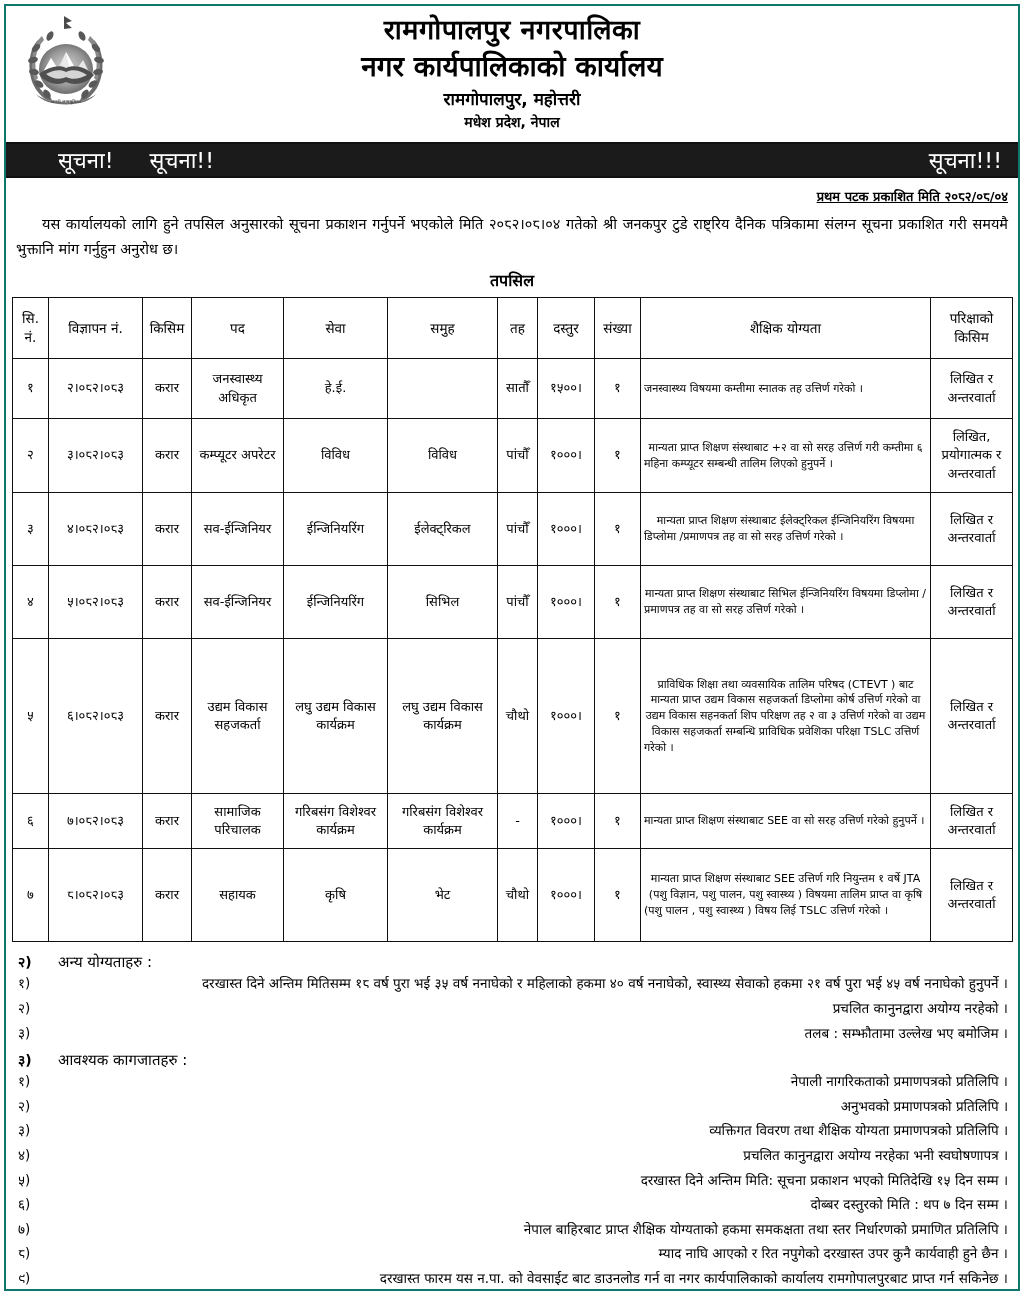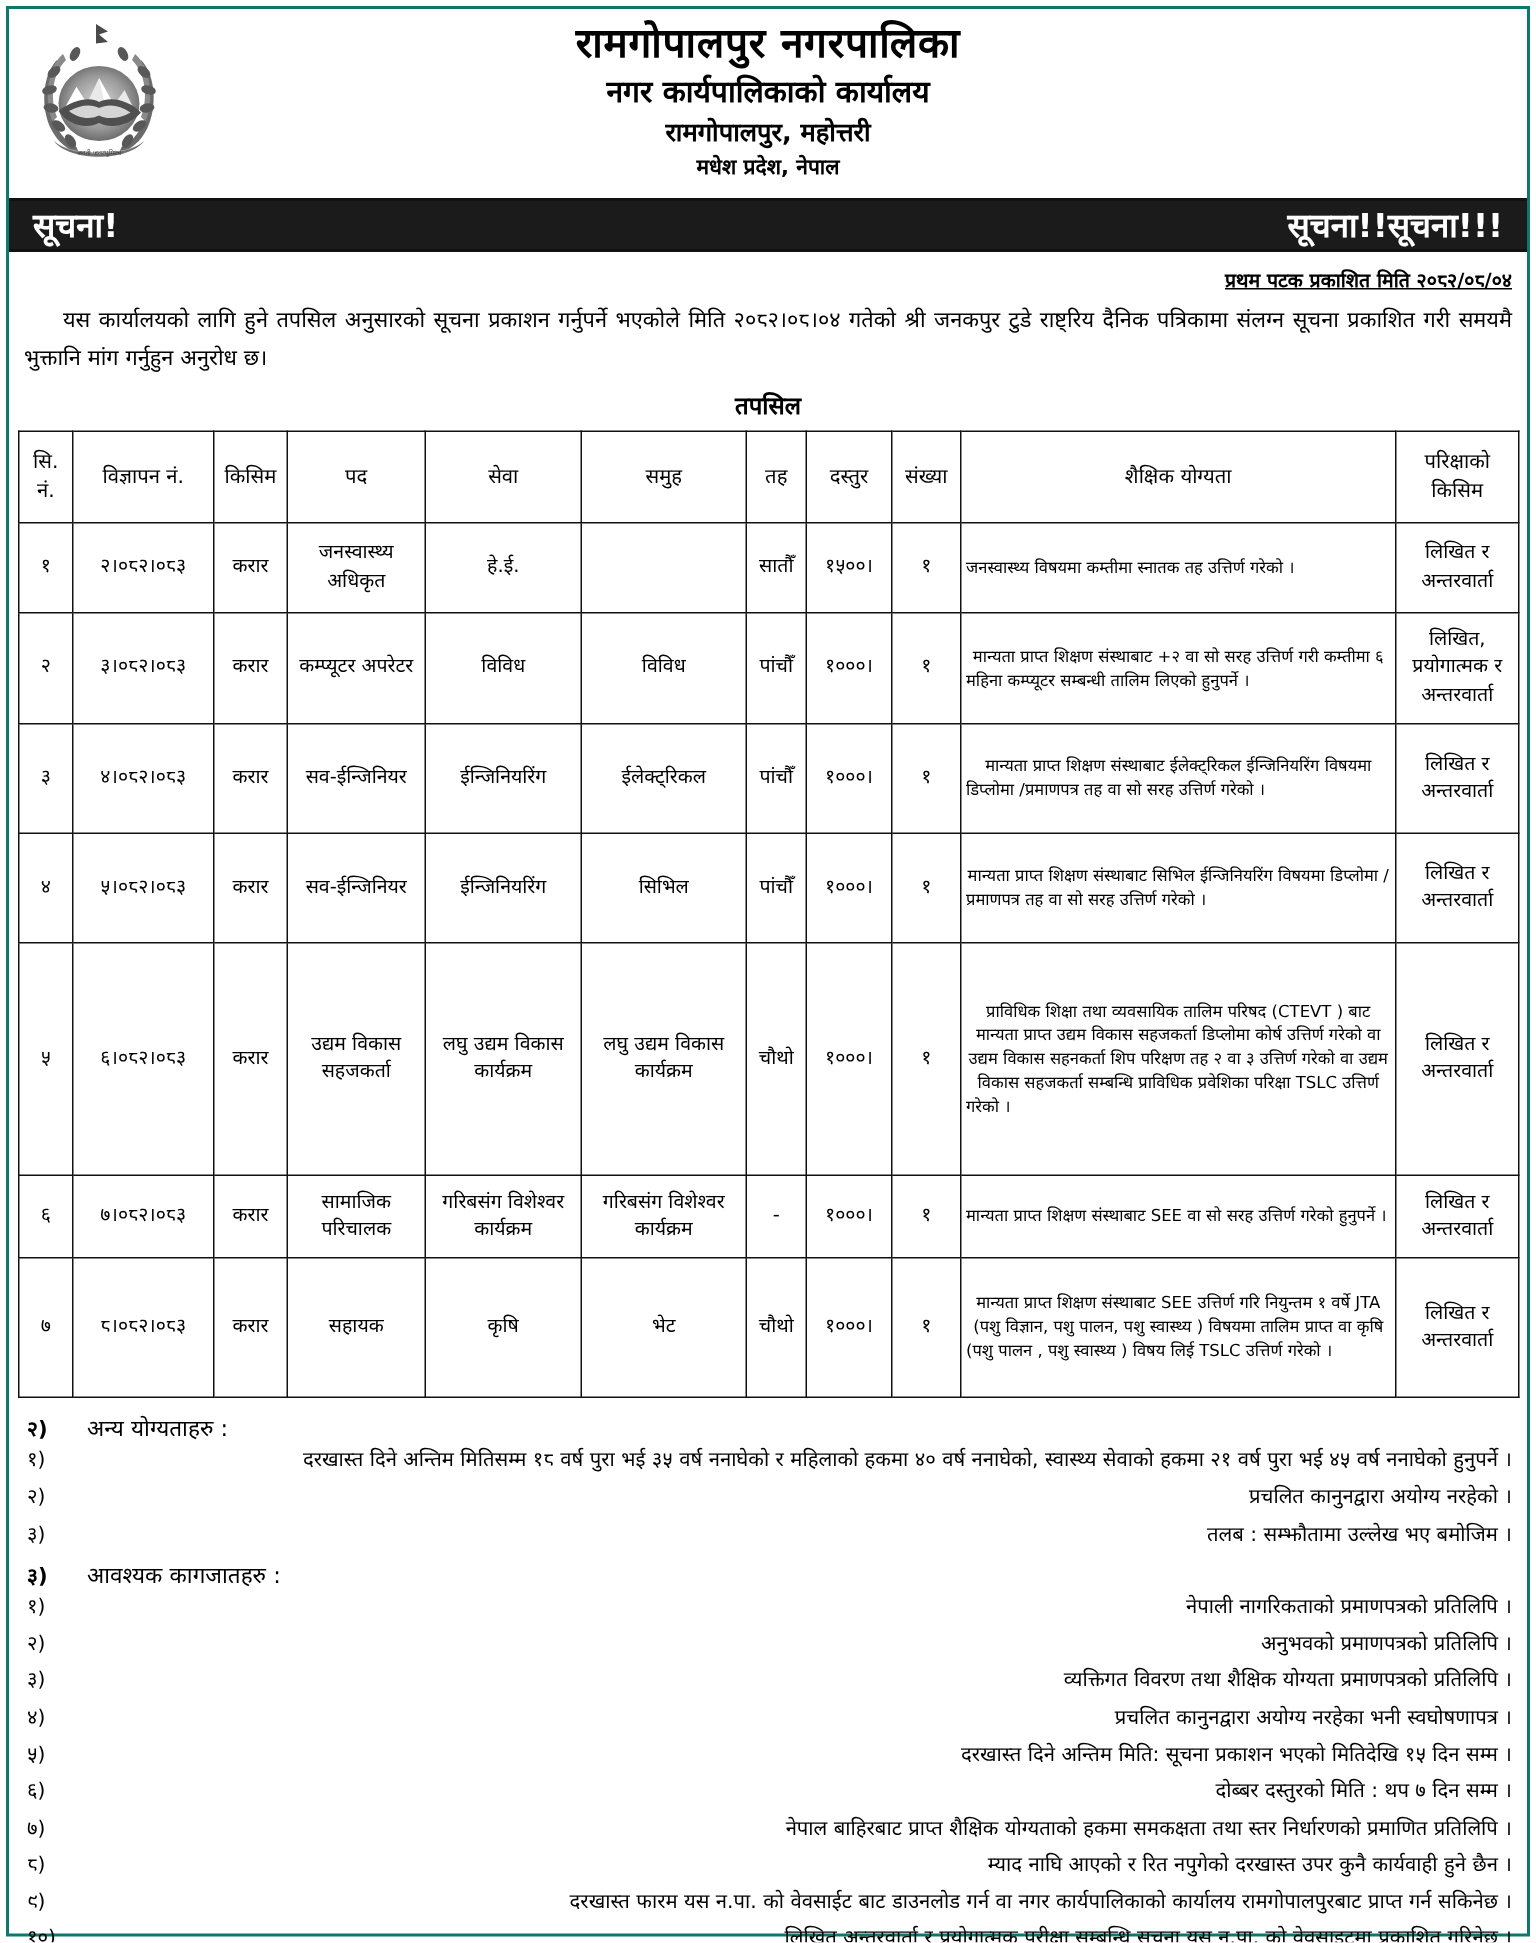--- a/index.html
+++ b/index.html
@@ -45,21 +45,21 @@
   }
   .emblem svg { display:block; width:92px; height:104px; }
   .org-name {
     font-size: 27px;
     font-weight: bold;
     letter-spacing: 0.5px;
     line-height: 1.18;
     margin: 2px 0 0 0;
   }
   .org-office {
-    font-size: 20px;
+    font-size: 28px;
     font-weight: bold;
     line-height: 1.25;
     margin: 3px 0 0 0;
   }
   .org-place {
     font-size: 17px;
     font-weight: bold;
     line-height: 1.25;
     margin: 5px 0 0 0;
   }
@@ -76,25 +76,26 @@
     display: flex;
     align-items: center;
     justify-content: space-between;
     padding: 3px 16px 5px 16px;
     height: 34px;
     box-sizing: border-box;
     border-bottom: 2px solid #111;
   }
   .banner span {
     font-size: 22px;
-    font-weight: bold;
+    font-weight: normal;
     white-space: nowrap;
+    margin-left: 36px;
   }
   .banner .b-left  { text-align: left; flex: 0 0 auto; }
-  .banner .b-mid   { text-align: right; flex: 1 1 auto; }
+  .banner .b-mid   { text-align: left; flex: 1 1 auto; }
   .banner .b-right { text-align: center; flex: 0 0 auto; }
 
   
   .intro {
     padding: 6px 10px 2px 10px;
   }
   .pub-date {
     text-align: right;
     font-size: 13px;
     font-weight: bold;

